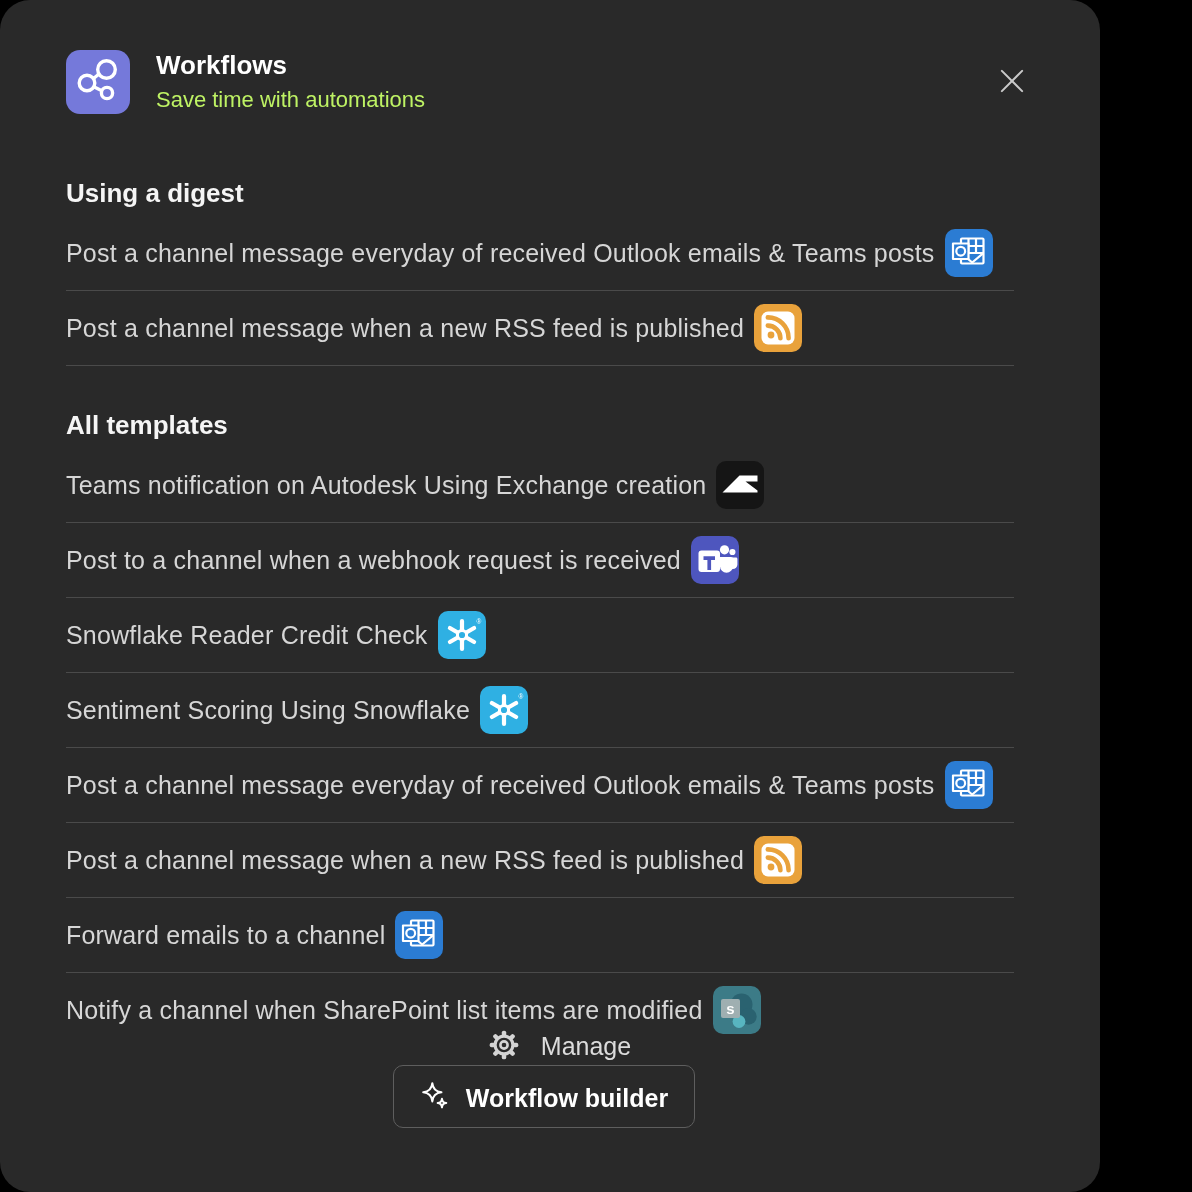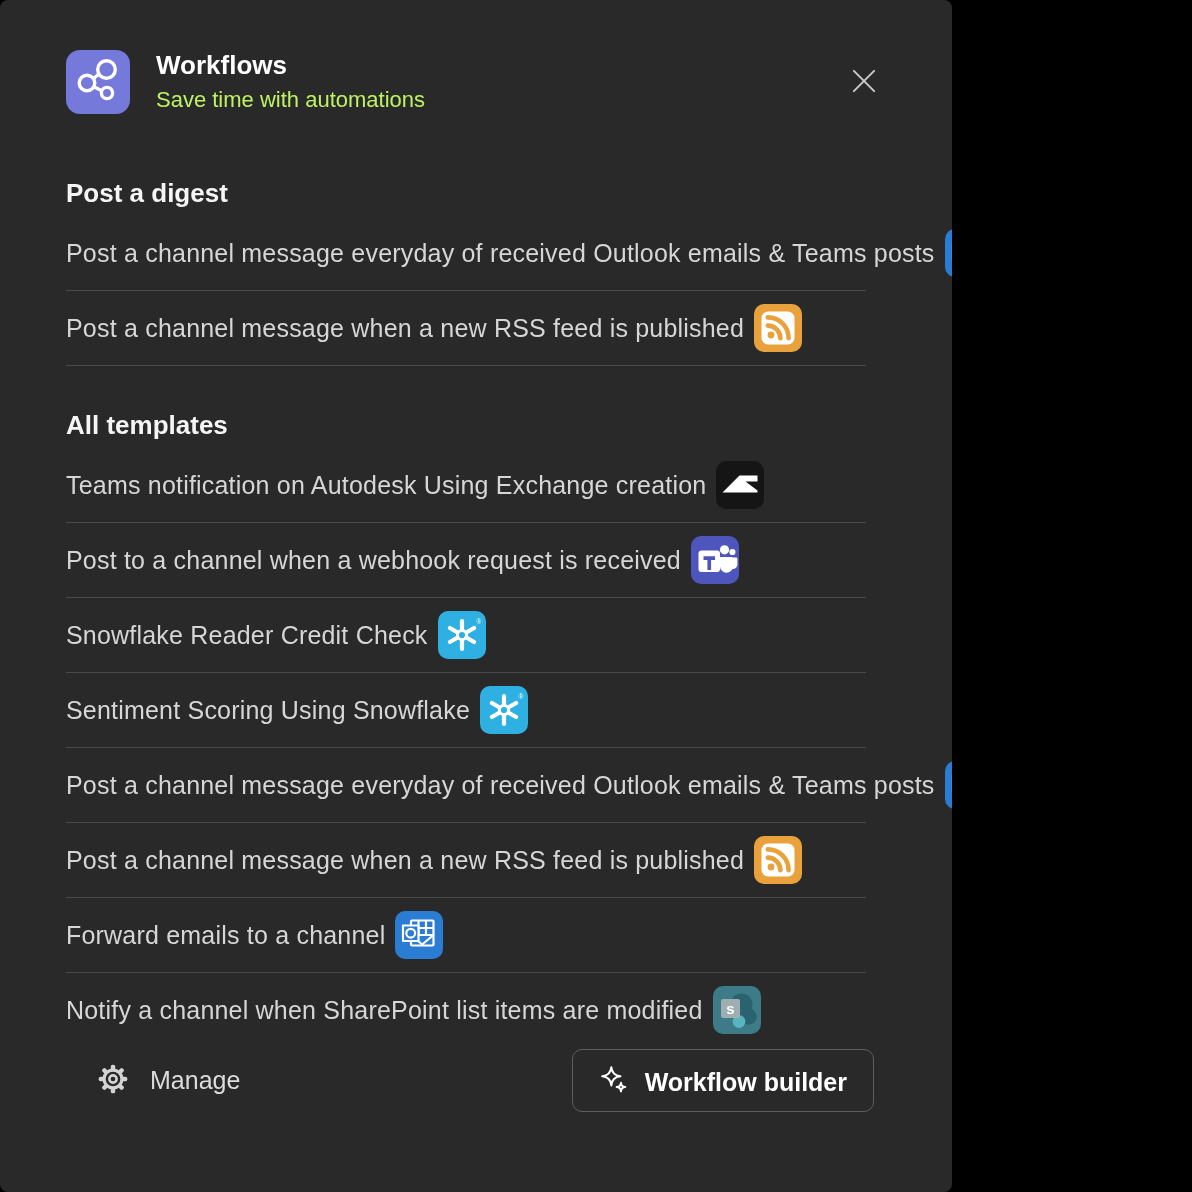--- a/index.html
+++ b/index.html
@@ -1,19 +1,19 @@
 <!DOCTYPE html>
 <html><head>
 <meta charset="utf-8">
 <style>
   html,body{margin:0;padding:0;background:#000;}
   body{font-family:"Liberation Sans",sans-serif;-webkit-font-smoothing:antialiased;}
   .panel{
-    position:relative;width:952px;height:1192px;box-sizing:border-box;
-    background:#292929;border-radius:8px;overflow:hidden;
+    position:relative;width:1100px;height:1192px;box-sizing:border-box;
+    background:#292929;border-radius:30px;overflow:hidden;
   }
   
   .header{display:flex;align-items:center;gap:26px;padding:50px 70px 0 66px;}
   .app-icon{width:64px;height:64px;border-radius:14px;background:#7579DA;
     display:flex;align-items:center;justify-content:center;flex:0 0 auto;}
   .header-text{display:flex;flex-direction:column;}
   .title{font-size:26px;font-weight:700;color:#ffffff;line-height:1.15;}
   .subtitle{font-size:22px;font-weight:400;color:#bef264;margin-top:7px;}
   .close-btn{position:absolute;top:62px;right:68px;width:40px;height:40px;border:none;
     background:transparent;padding:0;cursor:pointer;display:flex;align-items:center;justify-content:center;}
@@ -24,22 +24,22 @@
   .section-heading{font-size:26px;font-weight:700;color:#f5f5f5;margin:0;line-height:30px;}
   .list{margin-top:8px;}
   .row{height:74px;display:flex;align-items:center;gap:10px;
     border-bottom:1px solid #4a4a4a;cursor:pointer;}
   #sections .section:nth-child(2) .list .row:last-child{border-bottom:none;}
   .row-label{font-size:25px;color:#d6d6d6;letter-spacing:.2px;white-space:nowrap;}
   .row-icon{width:48px;height:48px;border-radius:10px;flex:0 0 auto;display:flex;
     align-items:center;justify-content:center;overflow:hidden;}
   .row-icon svg{width:48px;height:48px;display:block;}
   
-  .footer{position:absolute;left:66px;right:78px;bottom:80px;display:flex;
-    align-items:center;justify-content:space-between;}
+  .footer{position:absolute;left:66px;right:78px;bottom:64px;display:flex;
+    align-items:center;justify-content:space-between;flex-direction:column;}
   .manage-btn{display:flex;align-items:center;gap:20px;background:transparent;border:none;
     padding:0 0 0 30px;cursor:pointer;}
   .manage-label{font-size:25px;color:#dcdcdc;}
   .builder-btn{display:flex;align-items:flex-end;gap:16px;background:transparent;
     border:1px solid #5e5e5e;border-radius:10px;padding:14px 26px;cursor:pointer;}
   .builder-label{font-size:25px;font-weight:700;color:#ffffff;}
 </style>
 </head>
 <body>
 
@@ -67,21 +67,21 @@
     <span>
       <svg width="36" height="36" viewBox="0 0 32 32" stroke="#c9c9c9" stroke-width="1.8" stroke-linecap="round">
         <line x1="7" y1="7" x2="25" y2="25"></line>
           <line x1="25" y1="7" x2="7" y2="25"></line>
       </svg>
     </span>
   </button>
 
   <div id="sections">
       <section class="section">
-        <h2 class="section-heading">Post a digest</h2>
+        <h2 class="section-heading">Using a digest</h2>
         <div class="list">
           <div class="row">
             <span class="row-label">Post a channel message everyday of received Outlook emails &amp; Teams posts</span>
             <span class="row-icon" style="background: rgb(43, 124, 211);">
               <svg viewBox="0 0 48 48">
     <g stroke="#fff" stroke-width="2.2" fill="none" stroke-linejoin="round">
       <rect x="16" y="9.5" width="22.5" height="25" rx="1"></rect>
       <line x1="23.5" y1="9.5" x2="23.5" y2="24"></line>
                   <line x1="31" y1="9.5" x2="31" y2="24"></line>
       <line x1="16" y1="17" x2="38.5" y2="17"></line>

